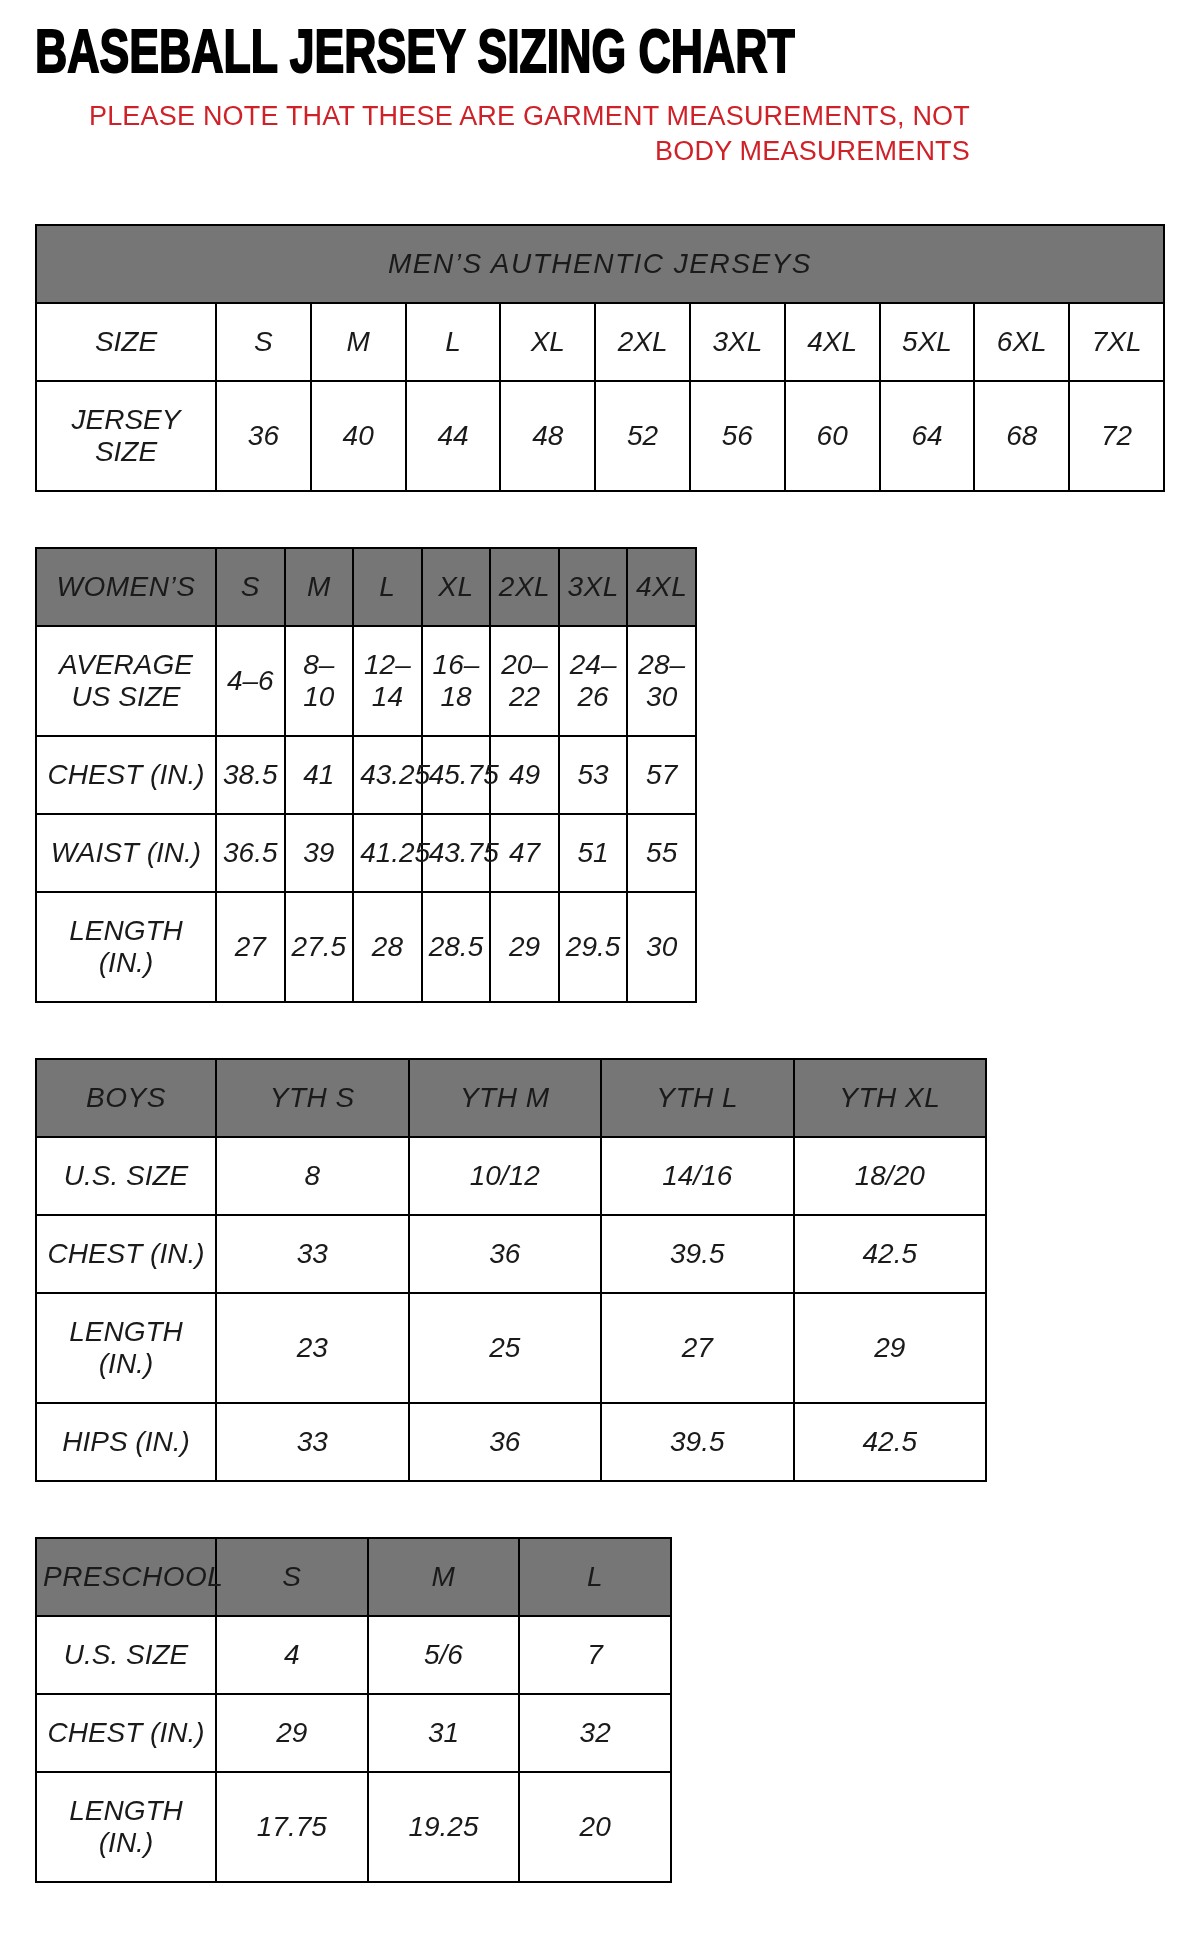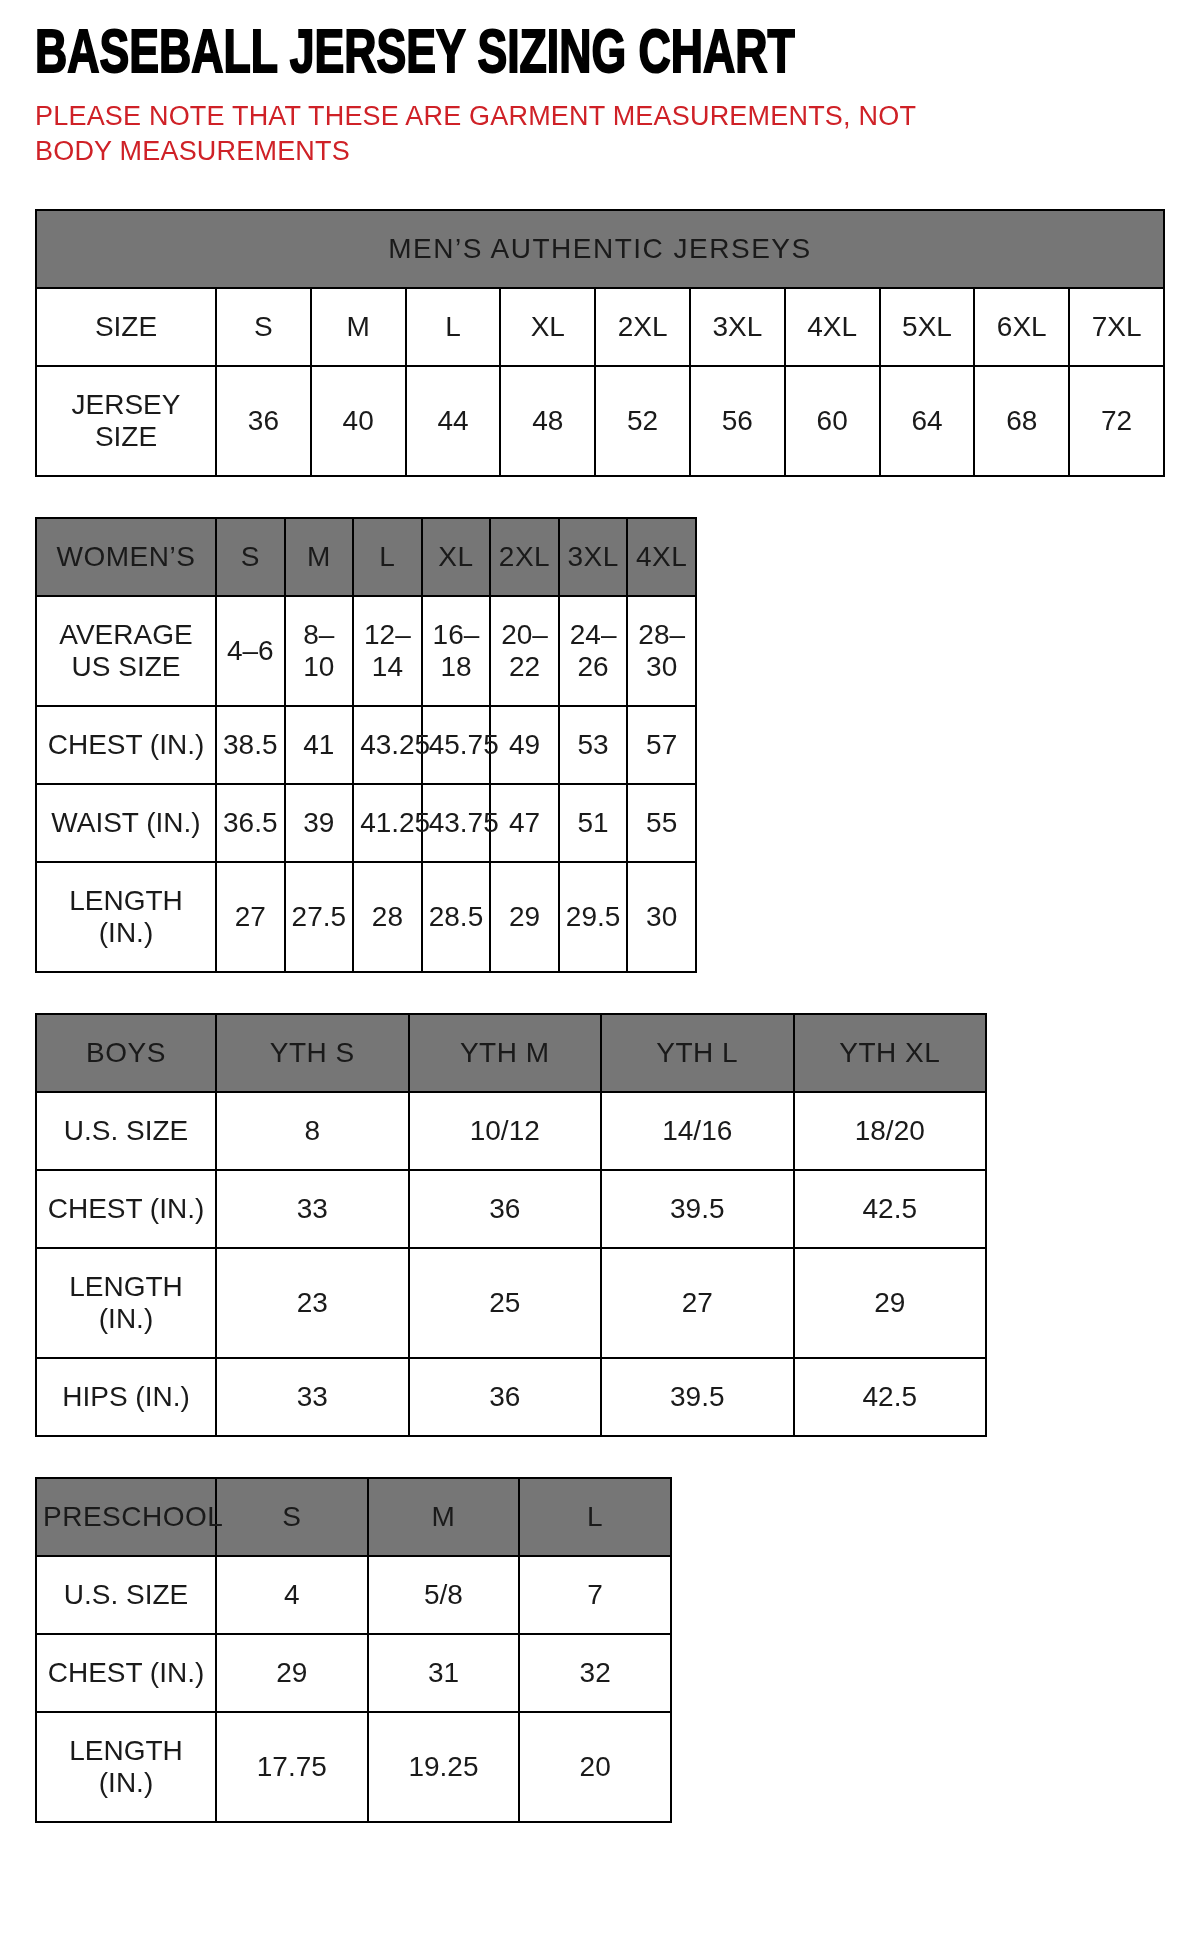--- a/index.html
+++ b/index.html
@@ -27,26 +27,28 @@
     white-space: nowrap;
   }
 
   .note {
     color: var(--accent-red, #cf2127);
     font-size: 27px;
     line-height: 1.3;
     max-width: 935px;
     margin: 16px 0 0 0;
     letter-spacing: 0.2px;
+    text-align: right;
   }
 
   .tbl {
     border-collapse: collapse;
     table-layout: fixed;
-    margin-top: 40px;
+    margin-top: 55px;
+    font-style: italic;
   }
   .tbl th, .tbl td {
     border: 2px solid var(--border, #000);
     text-align: center;
     vertical-align: middle;
     font-weight: 400;
     font-size: 28px;
     color: #1a1a1a;
     padding: 22px 6px;
   }
@@ -254,21 +256,21 @@
       <tbody>
         <tr>
           <th class="hdr">PRESCHOOL</th>
           <th class="hdr">S</th>
           <th class="hdr">M</th>
           <th class="hdr">L</th>
         </tr>
         <tr>
           <th class="row-label">U.S. SIZE</th>
           <td class="cell">4</td>
-          <td class="cell">5/8</td>
+          <td class="cell">5/6</td>
           <td class="cell">7</td>
         </tr>
         <tr>
           <th class="row-label">CHEST (IN.)</th>
           <td class="cell">29</td>
           <td class="cell">31</td>
           <td class="cell">32</td>
         </tr>
         <tr>
           <th class="row-label">LENGTH (IN.)</th>

